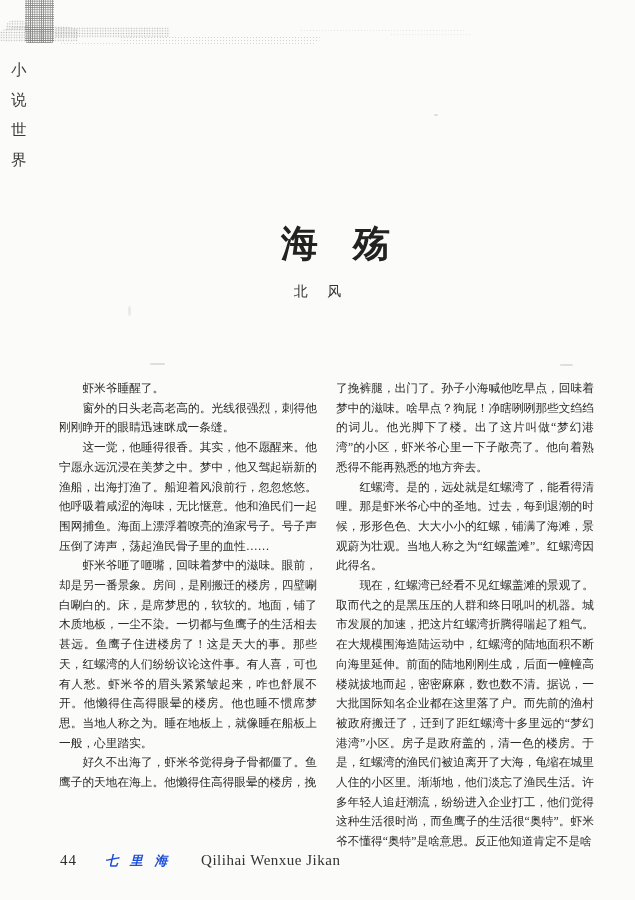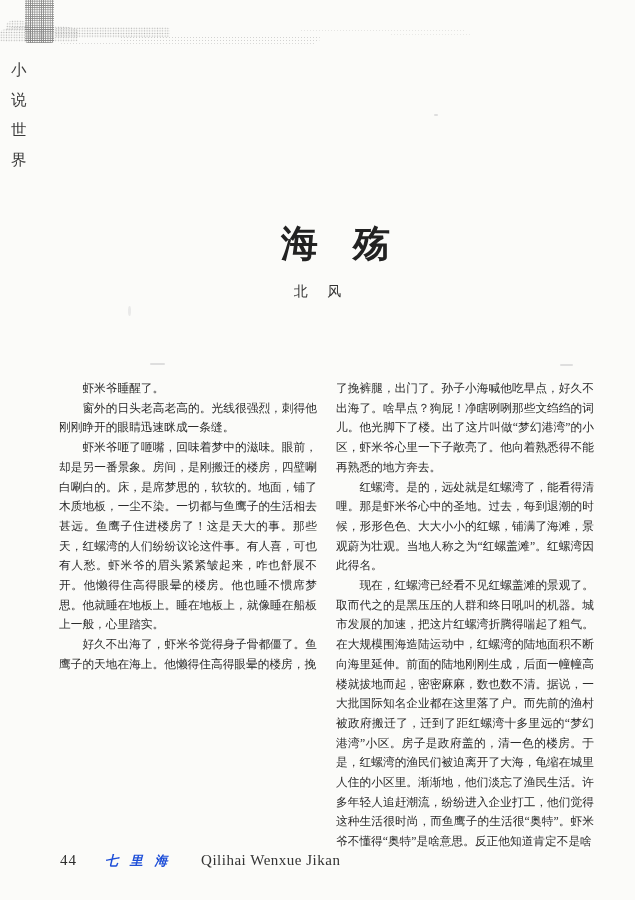--- a/index.html
+++ b/index.html
@@ -102,25 +102,26 @@
     <span>世</span>
     <span>界</span>
   </div>
 
   <div class="title">海殇</div>
   <div class="author">北风</div>
 
   <div class="col col-left">
       <p class="para indent">虾米爷睡醒了。</p>
       <p class="para indent">窗外的日头老高老高的。光线很强烈，刺得他刚刚睁开的眼睛迅速眯成一条缝。</p>
-      <p class="para indent">虾米爷咂了咂嘴，回味着梦中的滋味。眼前，却是另一番景象。房间，是刚搬迁的楼房，四壁唰白唰白的。床，是席梦思的，软软的。地面，铺了木质地板，一尘不染。一切都与鱼鹰子的生活相去甚远。鱼鹰子住进楼房了！这是天大的事。那些天，红螺湾的人们纷纷议论这件事。有人喜，可也有人愁。虾米爷的眉头紧紧皱起来，咋也舒展不开。他懒得住高得眼晕的楼房。他也睡不惯席梦思。他就睡在地板上。睡在地板上，就像睡在船板上一般，心里踏实。</p>
+      <p class="para indent">这一觉，他睡得很香。其实，他不愿醒来。他宁愿永远沉浸在美梦之中。梦中，他又驾起崭新的渔船，出海打渔了。船迎着风浪前行，忽忽悠悠。他呼吸着咸涩的海味，无比惬意。他和渔民们一起围网捕鱼。海面上漂浮着嘹亮的渔家号子。号子声压倒了涛声，荡起渔民骨子里的血性……</p>
+      <p class="para indent">虾米爷咂了咂嘴，回味着梦中的滋味。眼前，却是另一番景象。房间，是刚搬迁的楼房，四壁唰白唰白的。床，是席梦思的，软软的。地面，铺了木质地板，一尘不染。一切都与鱼鹰子的生活相去甚远。鱼鹰子住进楼房了！这是天大的事。那些天，红螺湾的人们纷纷议论这件事。有人喜，可也有人愁。虾米爷的眉头紧紧皱起来，咋也舒展不开。他懒得住高得眼晕的楼房。他也睡不惯席梦思。当地人称之为。睡在地板上，就像睡在船板上一般，心里踏实。</p>
       <p class="para indent">好久不出海了，虾米爷觉得身子骨都僵了。鱼鹰子的天地在海上。他懒得住高得眼晕的楼房，挽</p>
     </div>
   <div class="col col-right">
-      <p class="para">了挽裤腿，出门了。孙子小海喊他吃早点，好久不出海了。啥早点？狗屁！净瞎咧咧那些文绉绉的词儿。他光脚下了楼。出了这片叫做“梦幻港湾”的小区，虾米爷心里一下子敞亮了。他向着熟悉得不能再熟悉的地方奔去。</p>
+      <p class="para">了挽裤腿，出门了。孙子小海喊他吃早点，回味着梦中的滋味。啥早点？狗屁！净瞎咧咧那些文绉绉的词儿。他光脚下了楼。出了这片叫做“梦幻港湾”的小区，虾米爷心里一下子敞亮了。他向着熟悉得不能再熟悉的地方奔去。</p>
       <p class="para indent">红螺湾。是的，远处就是红螺湾了，能看得清哩。那是虾米爷心中的圣地。过去，每到退潮的时候，形形色色、大大小小的红螺，铺满了海滩，景观蔚为壮观。当地人称之为“红螺盖滩”。红螺湾因此得名。</p>
       <p class="para indent">现在，红螺湾已经看不见红螺盖滩的景观了。取而代之的是黑压压的人群和终日吼叫的机器。城市发展的加速，把这片红螺湾折腾得喘起了粗气。在大规模围海造陆运动中，红螺湾的陆地面积不断向海里延伸。前面的陆地刚刚生成，后面一幢幢高楼就拔地而起，密密麻麻，数也数不清。据说，一大批国际知名企业都在这里落了户。而先前的渔村被政府搬迁了，迁到了距红螺湾十多里远的“梦幻港湾”小区。房子是政府盖的，清一色的楼房。于是，红螺湾的渔民们被迫离开了大海，龟缩在城里人住的小区里。渐渐地，他们淡忘了渔民生活。许多年轻人追赶潮流，纷纷进入企业打工，他们觉得这种生活很时尚，而鱼鹰子的生活很“奥特”。虾米爷不懂得“奥特”是啥意思。反正他知道肯定不是啥</p>
     </div>
 
   <div class="footer">
     <span class="pageno">44</span>
     <span class="journal-cn">七里海</span>
     <span class="journal-py">Qilihai Wenxue Jikan</span>
   </div>
 

